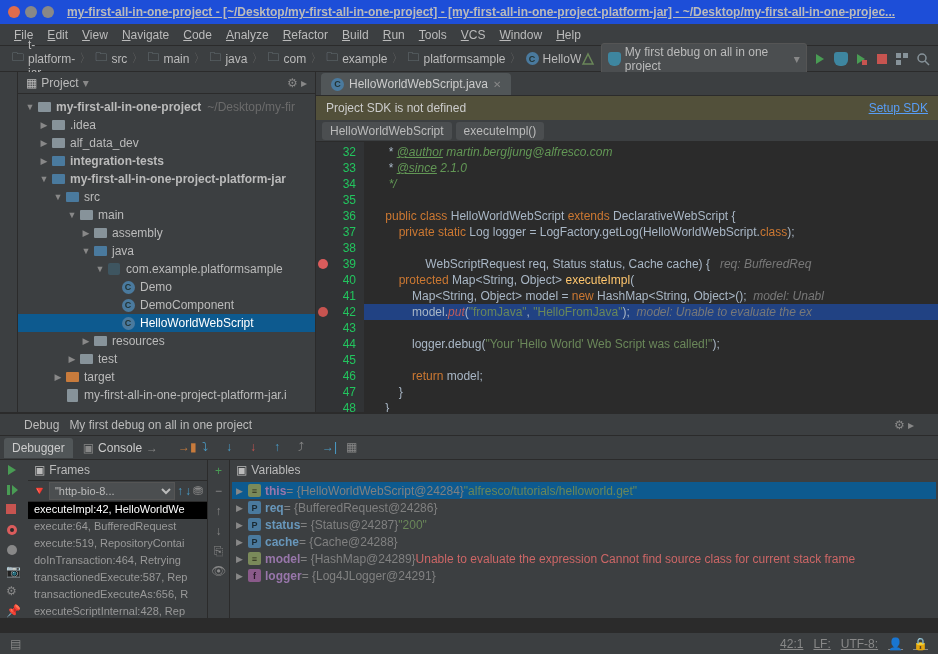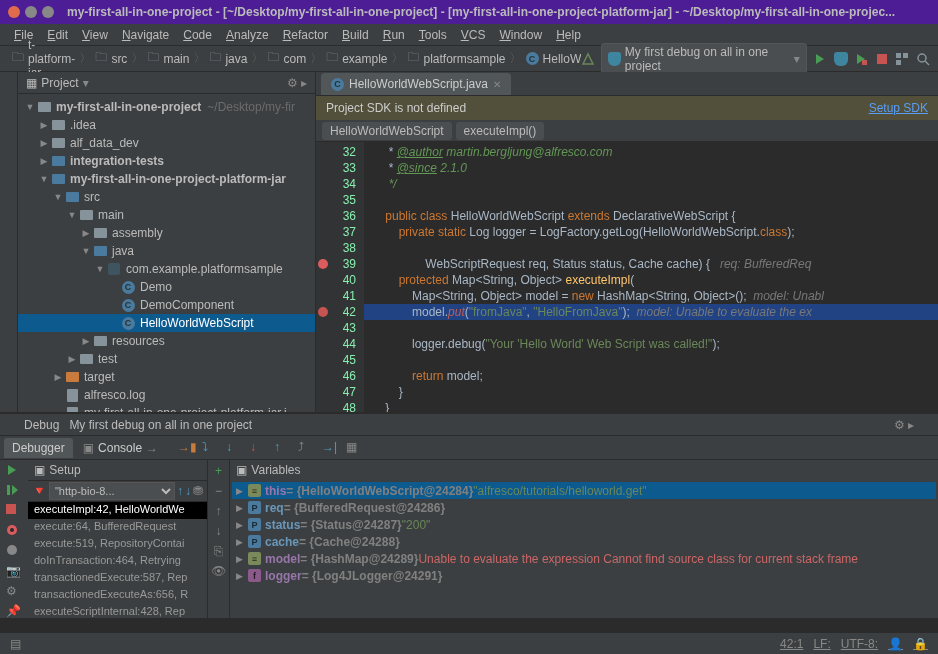--- a/index.html
+++ b/index.html
@@ -1,18 +1,18 @@
 <!DOCTYPE html>
 <html><head>
 <meta charset="utf-8">
 <style>
 * { margin: 0; padding: 0; box-sizing: border-box; font-family: "Segoe UI", Arial, sans-serif; font-size: 12px; }
 body { background: #2b2b2b; color: #a9b7c6; width: 938px; height: 654px; overflow: hidden; position: relative; }
 
-.titlebar { background: #4c1d95; height: 24px; display: flex; align-items: center; padding: 0 8px; color: #bbb; }
+.titlebar { background: #1d4ed8; height: 24px; display: flex; align-items: center; padding: 0 8px; color: #bbb; text-decoration: underline; }
 .titlebar .wicon { width: 12px; height: 12px; border-radius: 50%; margin-right: 5px; }
 .titlebar .close { background: #e06c4c; }
 .titlebar .min { background: #888; }
 .titlebar .max { background: #888; }
 .titlebar .title { margin-left: 8px; font-weight: bold; white-space: nowrap; overflow: hidden; }
 
 .menubar { background: #3c3f41; height: 22px; display: flex; align-items: center; padding: 0 8px; gap: 2px; border-bottom: 1px solid #2b2b2b; }
 .menubar span { padding: 2px 6px; color: #bbb; cursor: pointer; }
 .menubar span u { text-decoration: underline; }
 
@@ -48,21 +48,21 @@
 
 .editor-area { flex: 1; display: flex; flex-direction: column; overflow: hidden; }
 .editor-tabs { height: 24px; background: #3c3f41; display: flex; align-items: flex-end; border-bottom: 1px solid #2b2b2b; }
 .editor-tab { height: 22px; background: #515658; padding: 3px 10px; display: flex; align-items: center; gap: 5px; border-top-left-radius: 4px; border-top-right-radius: 4px; margin-left: 5px; color: #ccc; }
 .editor-tab .x { color: #888; font-size: 10px; }
 .editor-banner { height: 24px; background: #52503a; color: #ccc; display: flex; align-items: center; padding: 0 10px; }
 .editor-banner .link { margin-left: auto; color: #589df6; text-decoration: underline; cursor: pointer; }
 .breadcrumb-strip { height: 22px; background: #3c3f41; display: flex; align-items: center; padding: 0 6px; border-bottom: 1px solid #2b2b2b; }
 .breadcrumb-strip .chip { background: #4b4e50; padding: 2px 8px; border-radius: 3px; margin-right: 4px; color: #bbb; }
 .code { flex: 1; background: #2b2b2b; display: flex; font-family: "Consolas", monospace; font-size: 12px; line-height: 16px; overflow: hidden; }
-.gutter { width: 48px; background: #313335; color: #86efac; text-align: right; padding: 2px 8px 2px 4px; position: relative; }
+.gutter { width: 48px; background: #313335; color: #22c55e; text-align: right; padding: 2px 8px 2px 4px; position: relative; }
 .gutter .ln { height: 16px; position: relative; }
 .gutter .bp { position: absolute; left: -2px; top: 3px; width: 10px; height: 10px; background: #db5c5c; border-radius: 50%; }
 .gutter .err { position: absolute; left: -2px; top: 3px; width: 10px; height: 10px; background: #c75450; border-radius: 50%; }
 .code-lines { flex: 1; padding: 2px 0; }
 .code-line { height: 16px; padding-left: 8px; white-space: pre; }
 .code-line.hl { background: #214283; }
 .cm { color: #629755; font-style: italic; }
 .cm-tag { color: #629755; font-style: italic; text-decoration: underline; }
 .kw { color: #cc7832; }
 .str { color: #6a8759; }
@@ -89,21 +89,21 @@
 .frame-item { height: 17px; padding: 1px 6px; color: #999; font-size: 11px; white-space: nowrap; overflow: hidden; cursor: pointer; }
 .frame-item.sel { background: #000000; color: #fff; }
 .vars-toolbar { width: 22px; background: #3c3f41; border-right: 1px solid #2b2b2b; display: flex; flex-direction: column; align-items: center; padding-top: 4px; gap: 6px; }
 .vars-panel { flex: 1; display: flex; flex-direction: column; }
 .vars-list { flex: 1; padding: 2px; }
 .var-item { height: 17px; display: flex; align-items: center; padding-left: 4px; font-size: 11px; white-space: nowrap; }
 .var-item.sel { background: #0d5a8f; }
 .var-item .arrow { width: 12px; color: #888; font-size: 9px; }
 .var-item .vname { color: #9876aa; font-weight: bold; }
 .var-item .vname.p { color: #6897bb; }
-.var-item .vtype { color: #808080; font-weight: bold; }
+.var-item .vtype { color: #808080; }
 .var-item .vval { color: #6a8759; }
 .var-item .verr { color: #cc6666; }
 .var-badge { width: 13px; height: 13px; border-radius: 2px; display: inline-flex; align-items: center; justify-content: center; font-size: 9px; margin-right: 4px; font-weight: bold; }
 .var-badge.p { background: #4a7a9e; color: #1a2a33; }
 .var-badge.f { background: #8a5a8a; color: #2a1a2a; }
 .var-badge.e { background: #7a8a5a; color: #2a2a1a; }
 
 .statusbar { position: absolute; bottom: 0; left: 0; right: 0; height: 22px; background: #3c3f41; border-top: 1px solid #2b2b2b; display: flex; align-items: center; padding: 0 10px; color: #888; font-size: 11px; }
 .statusbar .right { margin-left: auto; display: flex; gap: 10px; text-decoration: underline; }
 
@@ -338,27 +338,20 @@
             <span class="dir-icon"></span>
           </span>
           <span class="label">test</span>
         </div>
         <div class="tree-node" style="padding-left: 34px;">
           <span class="arrow">▶</span>
           <span class="icon">
             <span class="dir-icon orange"></span>
           </span>
           <span class="label">target</span>
-        </div>
-        <div class="tree-node" style="padding-left: 34px;">
-          <span class="arrow"></span>
-          <span class="icon">
-            <span class="file-icon"></span>
-          </span>
-          <span class="label">alfresco.log</span>
         </div>
         <div class="tree-node" style="padding-left: 34px;">
           <span class="arrow"></span>
           <span class="icon">
             <span class="file-icon"></span>
           </span>
           <span class="label">my-first-all-in-one-project-platform-jar.i</span>
         </div>
       </div>
   </div>
@@ -477,21 +470,21 @@
             <circle cx="6" cy="6" r="5" fill="#888"></circle>
           </svg>
         </span>
       <span class="b" style="color:#888">📷</span>
       <span class="b" style="color:#888">⚙</span>
       <span class="b" style="color:#888">📌</span>
     </div>
     <div class="frames-panel">
       <div class="panel-head">
           <span style="margin-right:4px">▣</span>
-          <span>Setup</span>
+          <span>Frames</span>
         </div>
       <div class="frames-thread">
         <span style="color:#c75450;margin-right:2px">🔻</span>
         <select><option>"http-bio-8...</option></select>
         <span style="color:#4a9eca;margin:0 2px">↑</span>
         <span style="color:#4a9eca">↓</span>
         <span style="color:#888;margin-left:2px">⛃</span>
       </div>
       <div class="frames-list" id="frames">
           <div class="frame-item sel">executeImpl:42, HelloWorldWe</div>

